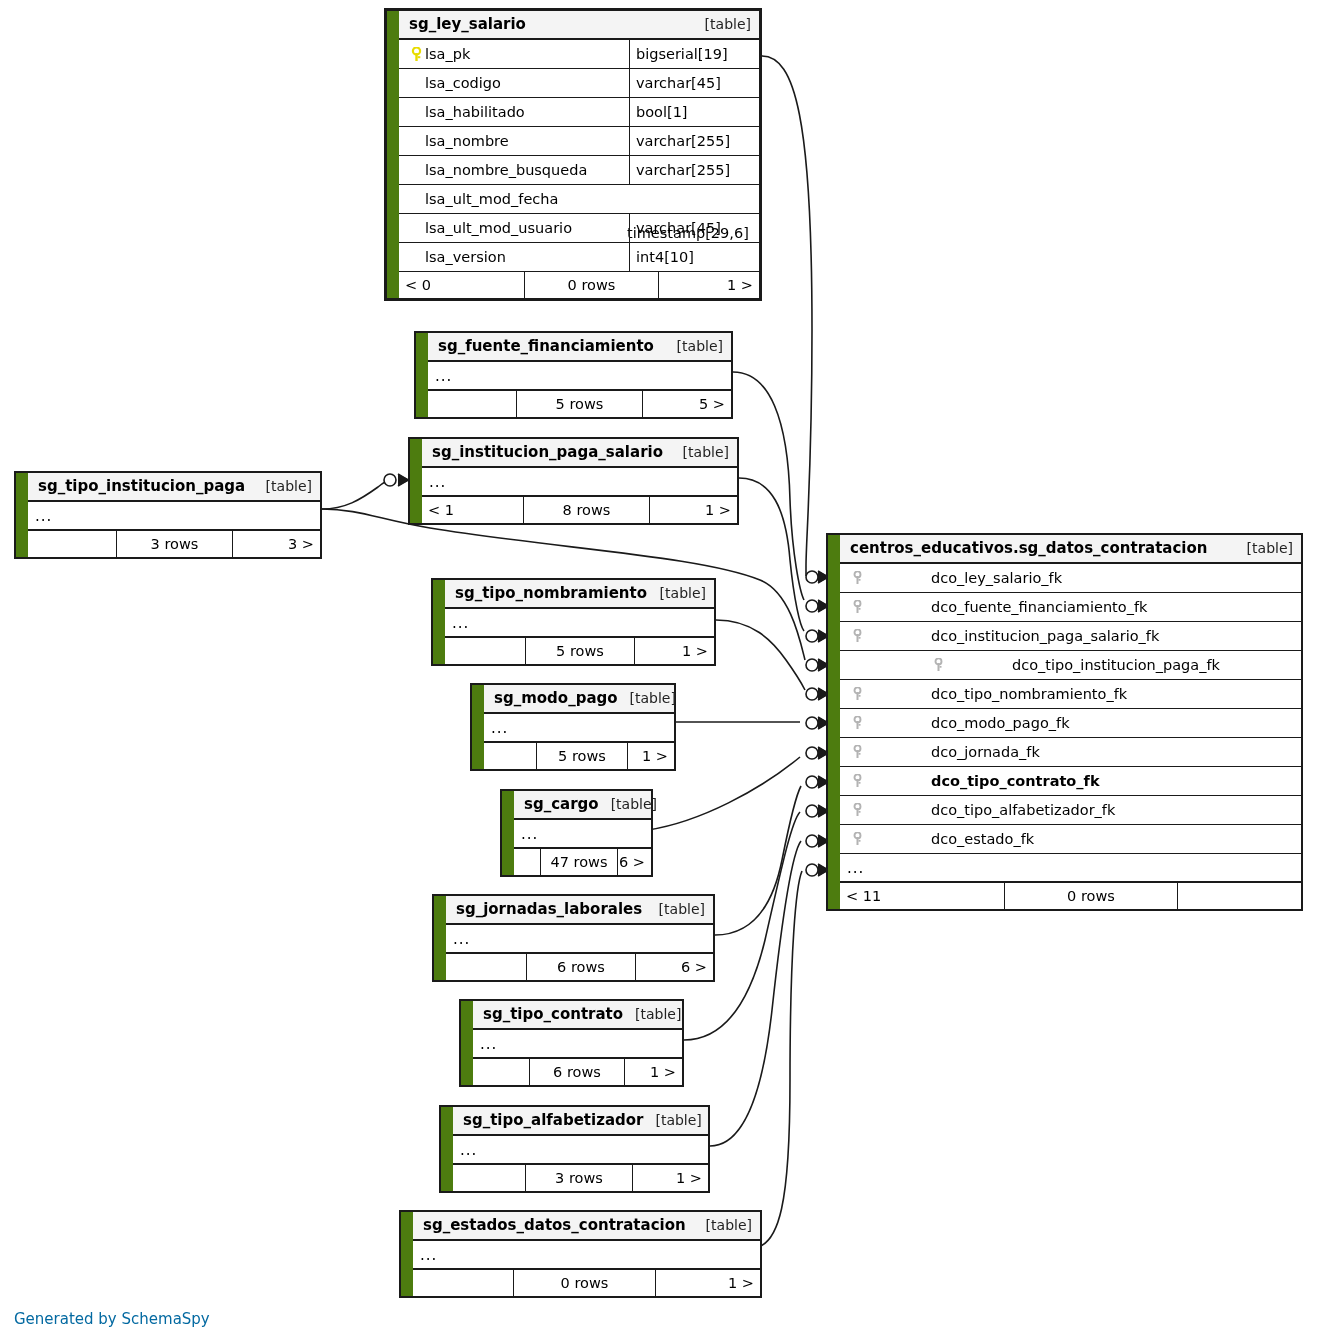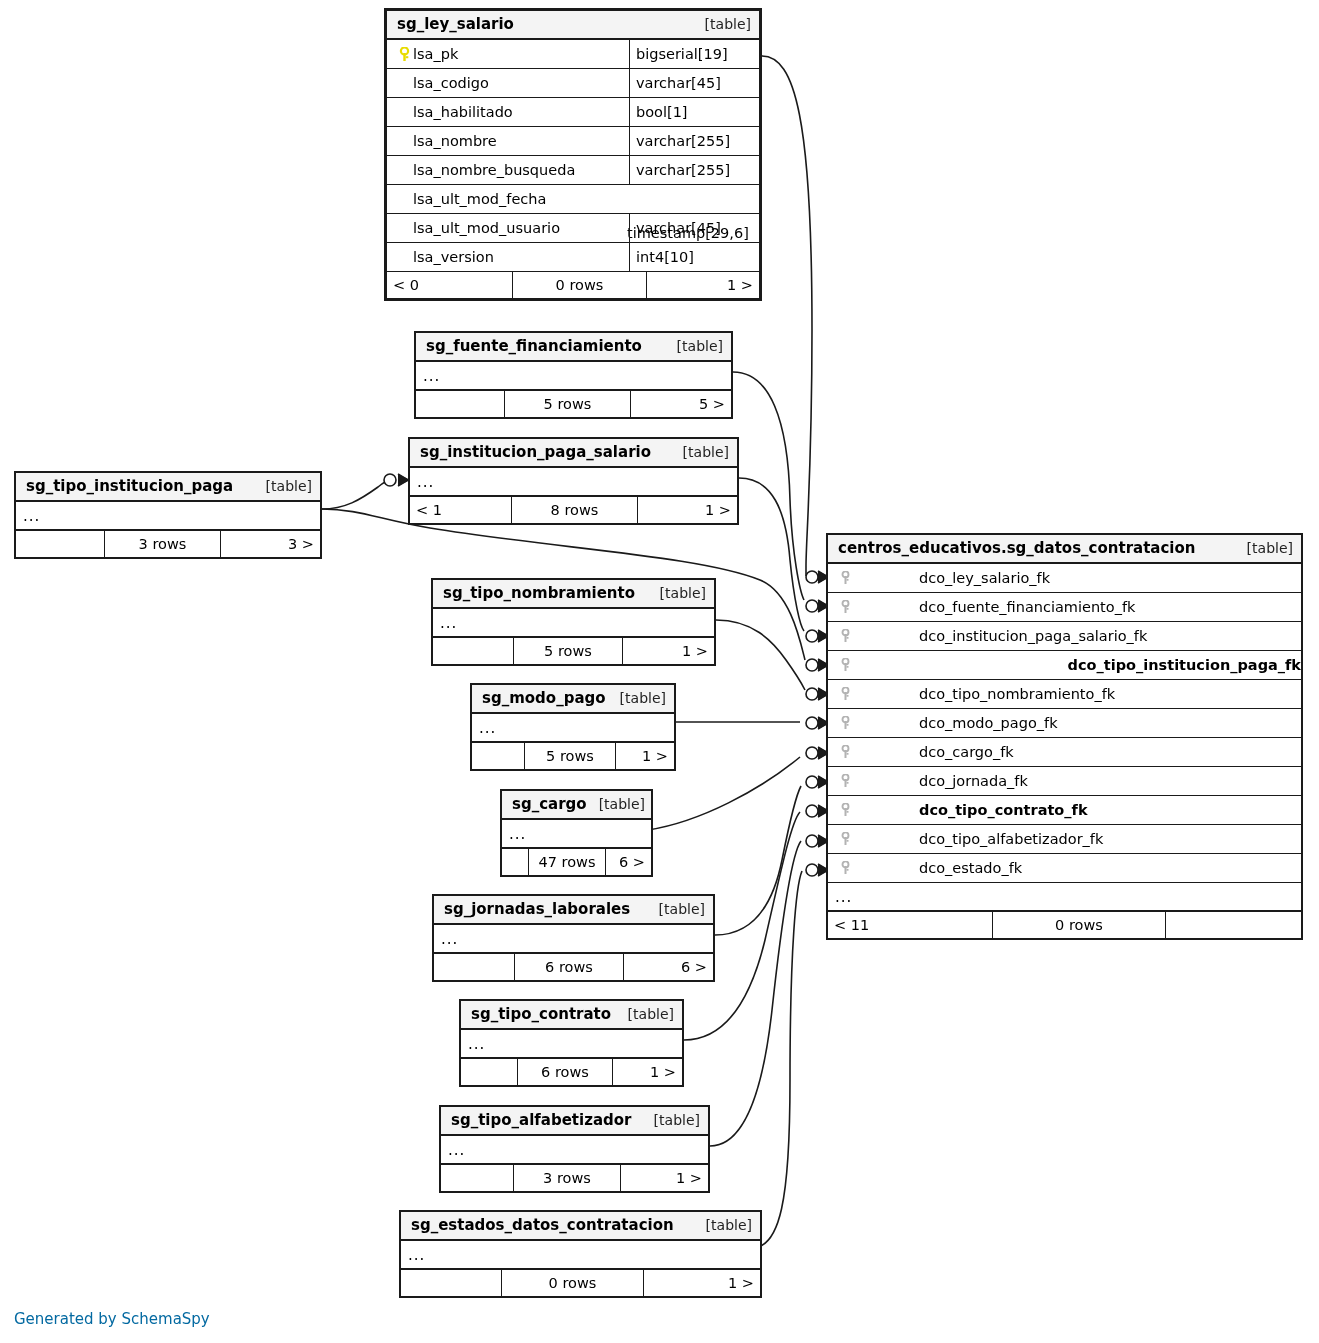--- a/index.html
+++ b/index.html
@@ -29,23 +29,24 @@
     left: 0; top: 0;
     width: 1319px;
     height: 1343px;
     pointer-events: none;
     z-index: 1;
   }
 
   .table-node {
     position: absolute;
     box-sizing: border-box;
-    background: #1d4ed8;
+    background: #4d7c0f;
     border: 2px solid #1a1a1a;
     z-index: 5;
+    padding-left: 12px;
   }
   .table-node.thick { border-width: 3px; }
 
   .tbl-title {
     display: flex;
     align-items: center;
     justify-content: space-between;
     background: #f4f4f4;
     border-bottom: 2px solid #1a1a1a;
     padding: 3px 8px 4px 10px;
@@ -502,21 +503,21 @@
             <circle cx="5.5" cy="3.4" r="3" fill="none" stroke="#b3b3b3" stroke-width="1.9"></circle>
             <rect x="4.5" y="5" width="2" height="8" fill="#b3b3b3"></rect>
             <rect x="6.5" y="8" width="2" height="1.7" fill="#b3b3b3"></rect>
           </svg>
         </span>
         <span style="padding-left:65px;">dco_institucion_paga_salario_fk</span>
       </span>
     </div>
 
     <div class="col-row">
-      <span class="col-name" style="justify-content:space-between;font-weight:bold;">
+      <span class="col-name" style="justify-content:center;">
         <span class="keyslot">
           <svg class="key-ico" width="11" height="14" viewBox="0 0 11 14" aria-hidden="true">
             <circle cx="5.5" cy="3.4" r="3" fill="none" stroke="#b3b3b3" stroke-width="1.9"></circle>
             <rect x="4.5" y="5" width="2" height="8" fill="#b3b3b3"></rect>
             <rect x="6.5" y="8" width="2" height="1.7" fill="#b3b3b3"></rect>
           </svg>
         </span>
         <span style="padding-left:65px;">dco_tipo_institucion_paga_fk</span>
       </span>
     </div>
@@ -540,32 +541,20 @@
           <svg class="key-ico" width="11" height="14" viewBox="0 0 11 14" aria-hidden="true">
             <circle cx="5.5" cy="3.4" r="3" fill="none" stroke="#b3b3b3" stroke-width="1.9"></circle>
             <rect x="4.5" y="5" width="2" height="8" fill="#b3b3b3"></rect>
             <rect x="6.5" y="8" width="2" height="1.7" fill="#b3b3b3"></rect>
           </svg>
         </span>
         <span style="padding-left:65px;">dco_modo_pago_fk</span>
       </span>
     </div>
 
-    <div class="col-row">
-      <span class="col-name" style="justify-content:flex-start;">
-        <span class="keyslot">
-          <svg class="key-ico" width="11" height="14" viewBox="0 0 11 14" aria-hidden="true">
-            <circle cx="5.5" cy="3.4" r="3" fill="none" stroke="#b3b3b3" stroke-width="1.9"></circle>
-            <rect x="4.5" y="5" width="2" height="8" fill="#b3b3b3"></rect>
-            <rect x="6.5" y="8" width="2" height="1.7" fill="#b3b3b3"></rect>
-          </svg>
-        </span>
-        <span style="padding-left:65px;">dco_cargo_fk</span>
-      </span>
-    </div>
 
     <div class="col-row">
       <span class="col-name" style="justify-content:flex-start;">
         <span class="keyslot">
           <svg class="key-ico" width="11" height="14" viewBox="0 0 11 14" aria-hidden="true">
             <circle cx="5.5" cy="3.4" r="3" fill="none" stroke="#b3b3b3" stroke-width="1.9"></circle>
             <rect x="4.5" y="5" width="2" height="8" fill="#b3b3b3"></rect>
             <rect x="6.5" y="8" width="2" height="1.7" fill="#b3b3b3"></rect>
           </svg>
         </span>

